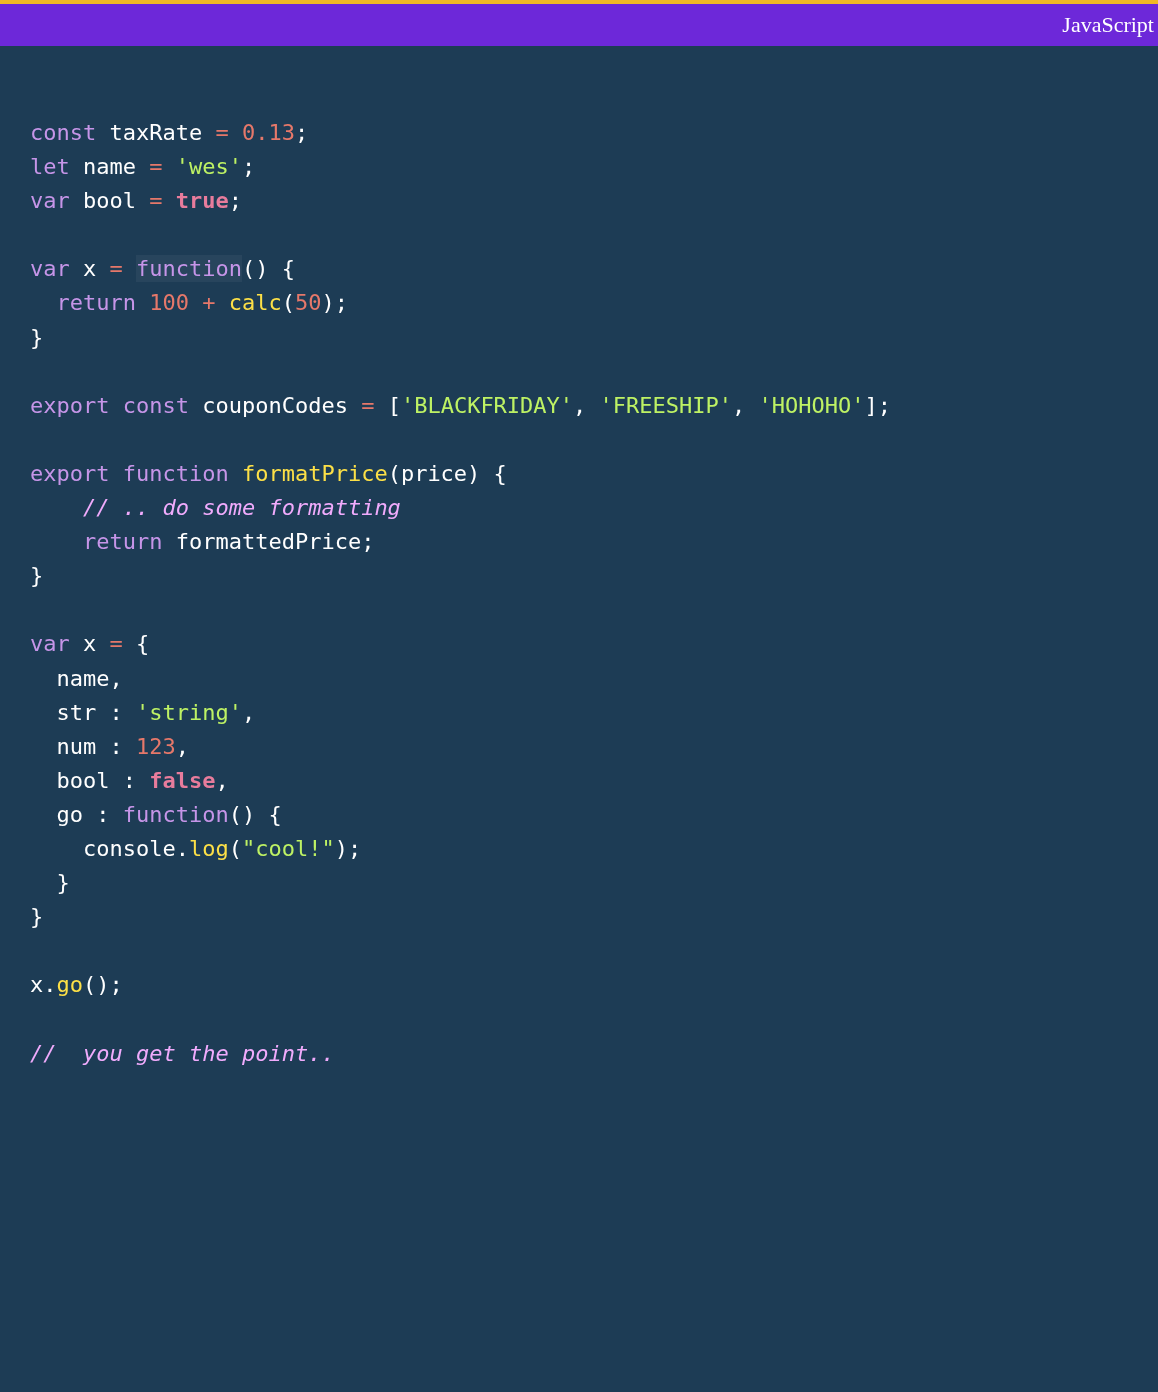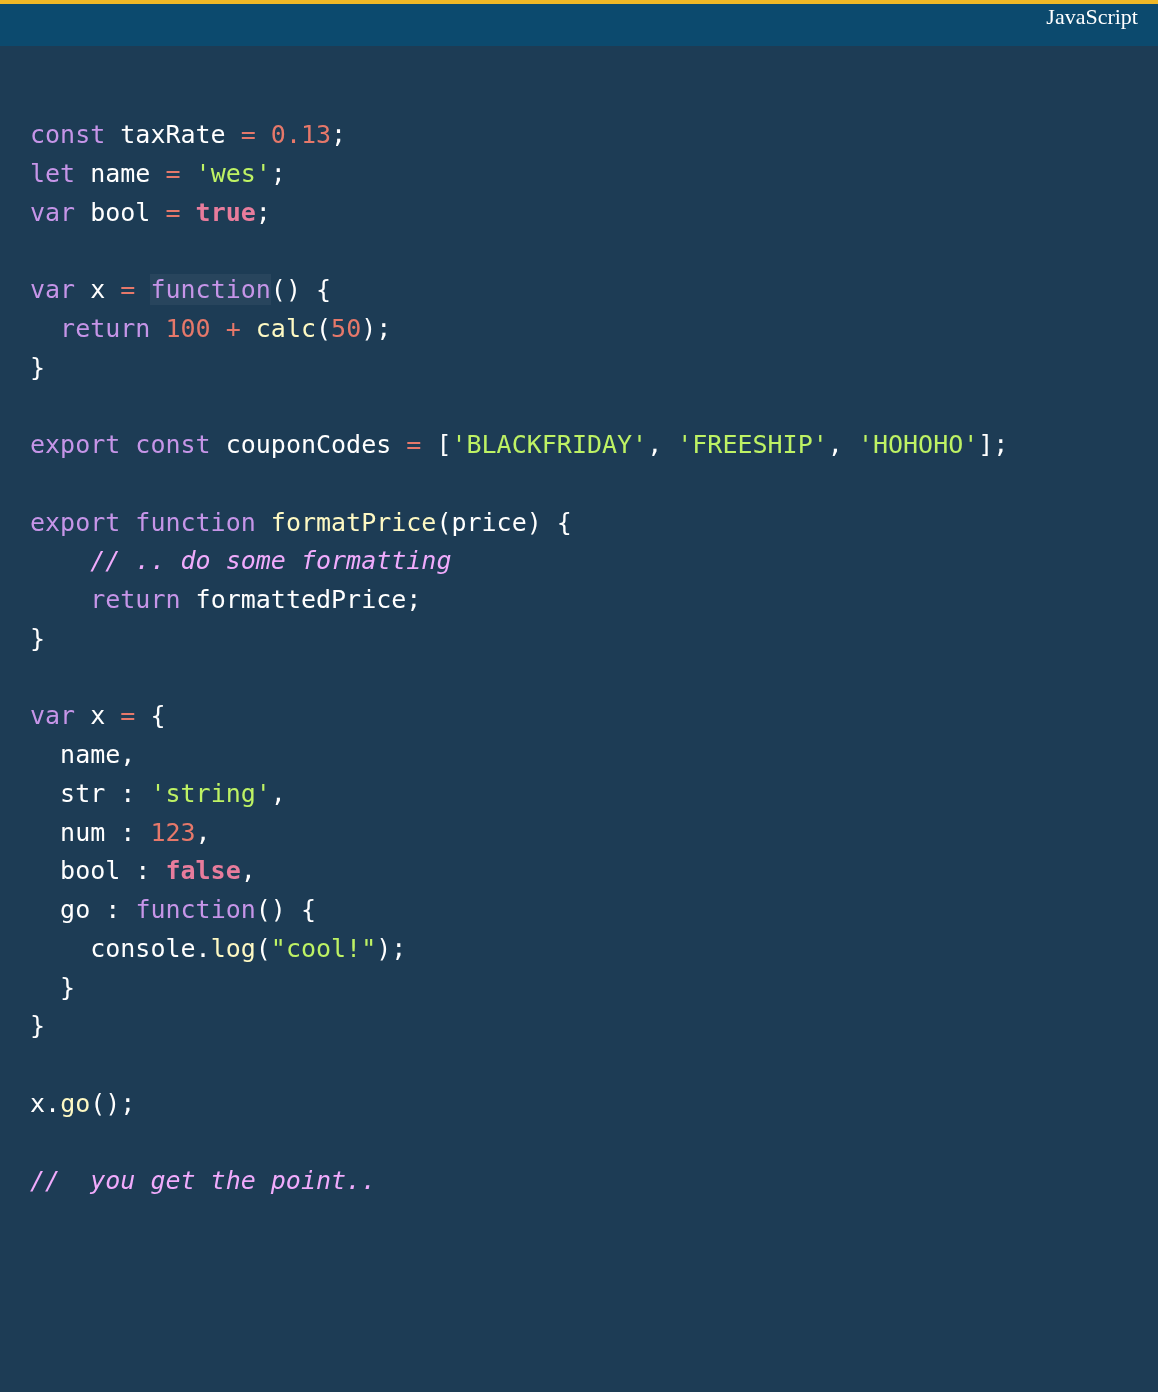--- a/index.html
+++ b/index.html
@@ -15,48 +15,48 @@
     height: 100%;
     display: flex;
     flex-direction: column;
   }
   .topbar-accent {
     height: 4px;
     background: #f0b826;
   }
   .topbar {
     height: 42px;
-    background: #0c4a6e;
+    background: #6d28d9;
     display: flex;
-    align-items: flex-start;
+    align-items: center;
     justify-content: flex-end;
-    padding: 0 20px;
+    padding: 0 4px;
   }
   .lang-label {
     color: #ffffff;
     font-family: Georgia, 'Times New Roman', serif;
     font-size: 22px;
   }
   .code-area {
     flex: 1;
     background: #1d3c55;
     padding: 70px 30px 30px 30px;
-    font-size: 25px;
+    font-size: 22px;
     line-height: 1.55;
     color: #e6e6e6;
     white-space: pre;
   }
   .kw-var   { color: #c695e8; }
   .ident    { color: #ffffff; }
   .op       { color: #e6786a; }      
   .punct    { color: #ffffff; }
   .num      { color: #e6786a; }
   .str      { color: #bef264; }
   .bool     { color: #e87c9c; font-weight: bold; }
-  .fn       { color: #fef9c3; }      
+  .fn       { color: #fde047; }      
   .comment  { color: #f0abfc; font-style: italic; }
   .dot      { color: #ffffff; }
   .hl-bg    { background: rgba(255,255,255,0.05); padding:1px 0; }
   .brace    { color: #ffffff; }
 </style>
 </head>
 <body>
 
 <div class="frame">
   <div class="topbar-accent"></div>

